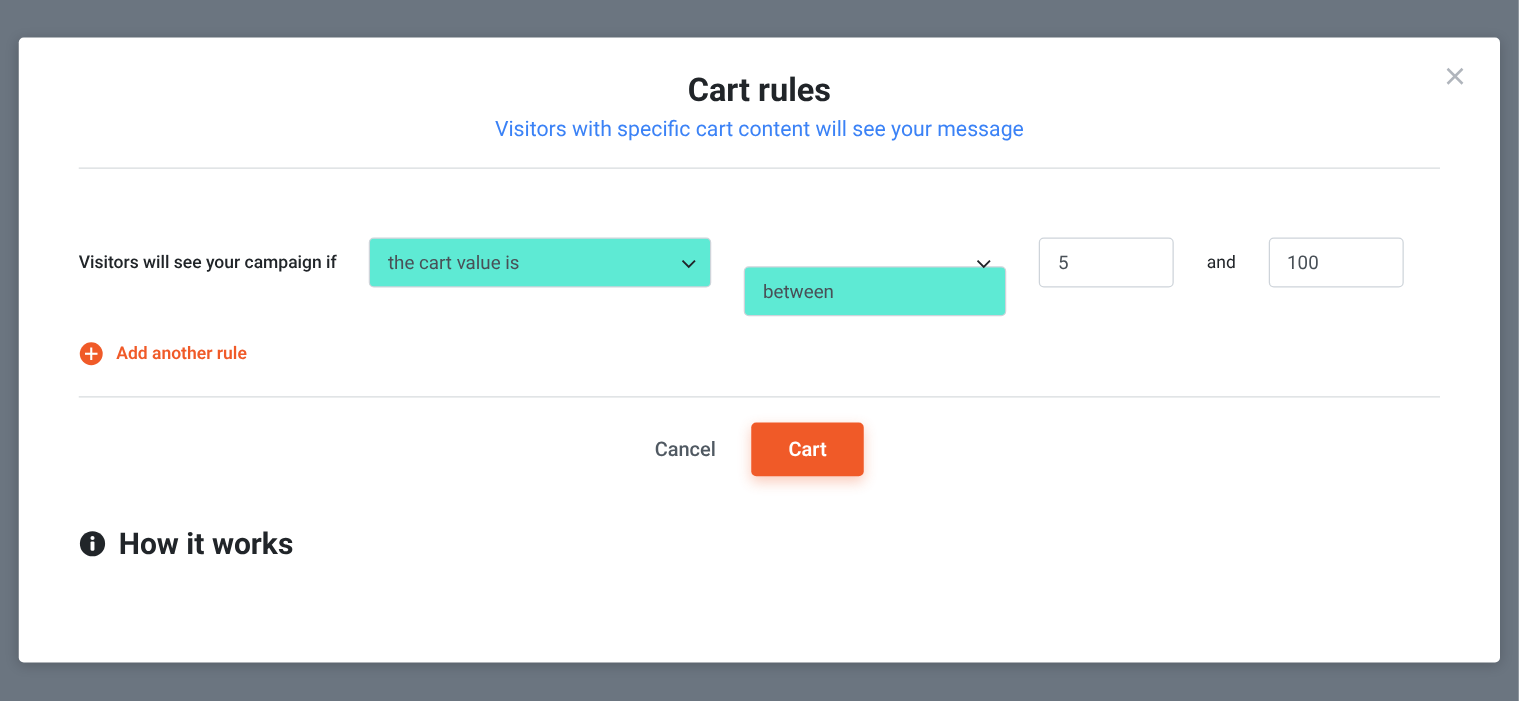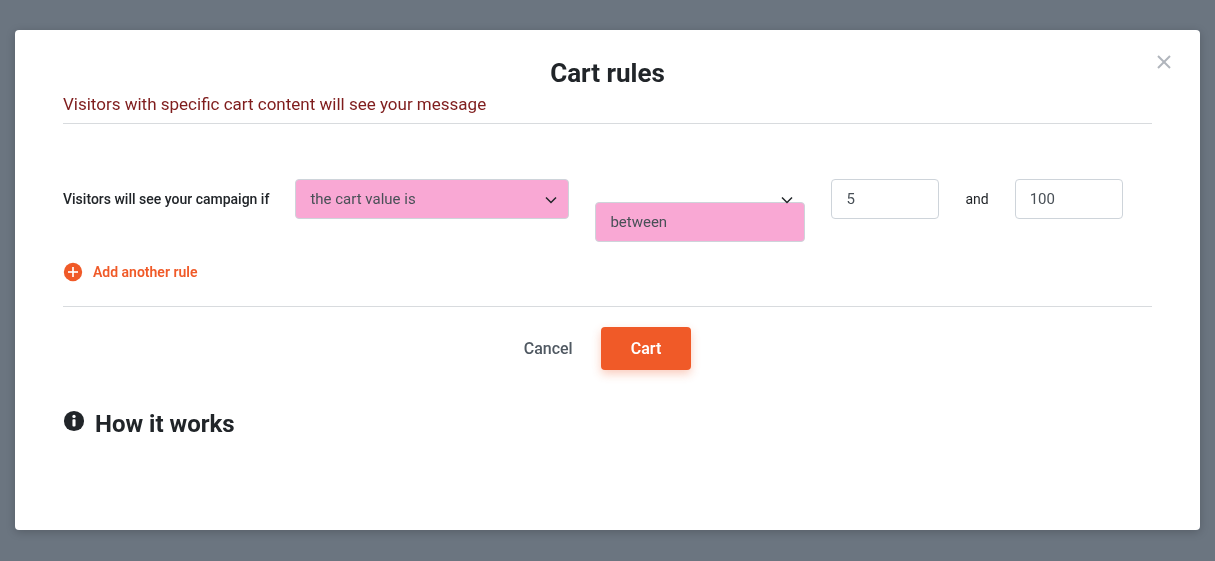--- a/index.html
+++ b/index.html
@@ -36,24 +36,24 @@
       line-height: 1;
     }
     .modal-title {
       text-align: center;
       font-size: 26px;
       font-weight: 700;
       color: #212529;
       margin-bottom: 6px;
     }
     .modal-subtitle {
-      text-align: left;
+      text-align: center;
       font-size: 17px;
-      color: #7f1d1d;
-      margin-bottom: 9px;
+      color: #3b82f6;
+      margin-bottom: 20px;
     }
     .divider {
       border: none;
       border-top: 1px solid #d8dbde;
       margin: 0;
     }
     .rule-row {
       display: flex;
       align-items: center;
       gap: 26px;
@@ -65,21 +65,21 @@
       font-weight: 500;
       white-space: nowrap;
     }
     .select-wrap {
       position: relative;
       display: inline-block;
     }
     .select-field {
       appearance: none;
       -webkit-appearance: none;
-      background: #f9a8d4;
+      background: #5eead4;
       border: 1px solid #ced4da;
       border-radius: 4px;
       padding: 10px 36px 10px 14px;
       font-size: 15px;
       color: #495057;
       cursor: pointer;
       font-family: inherit;
     }
     .select-wrap .chevron {
       position: absolute;
@@ -150,20 +150,21 @@
       border-radius: 4px;
       cursor: pointer;
       box-shadow: 0 4px 10px rgba(240,90,40,0.3);
       font-family: inherit;
     }
     .how-section {
       margin-top: 10px;
     }
     .how-header {
       display: flex;
+      align-items: center;
       gap: 10px;
       margin-bottom: 16px;
     }
     .info-icon {
       width: 22px;
       height: 22px;
       fill: #212529;
     }
     .how-title {
       font-size: 24px;

